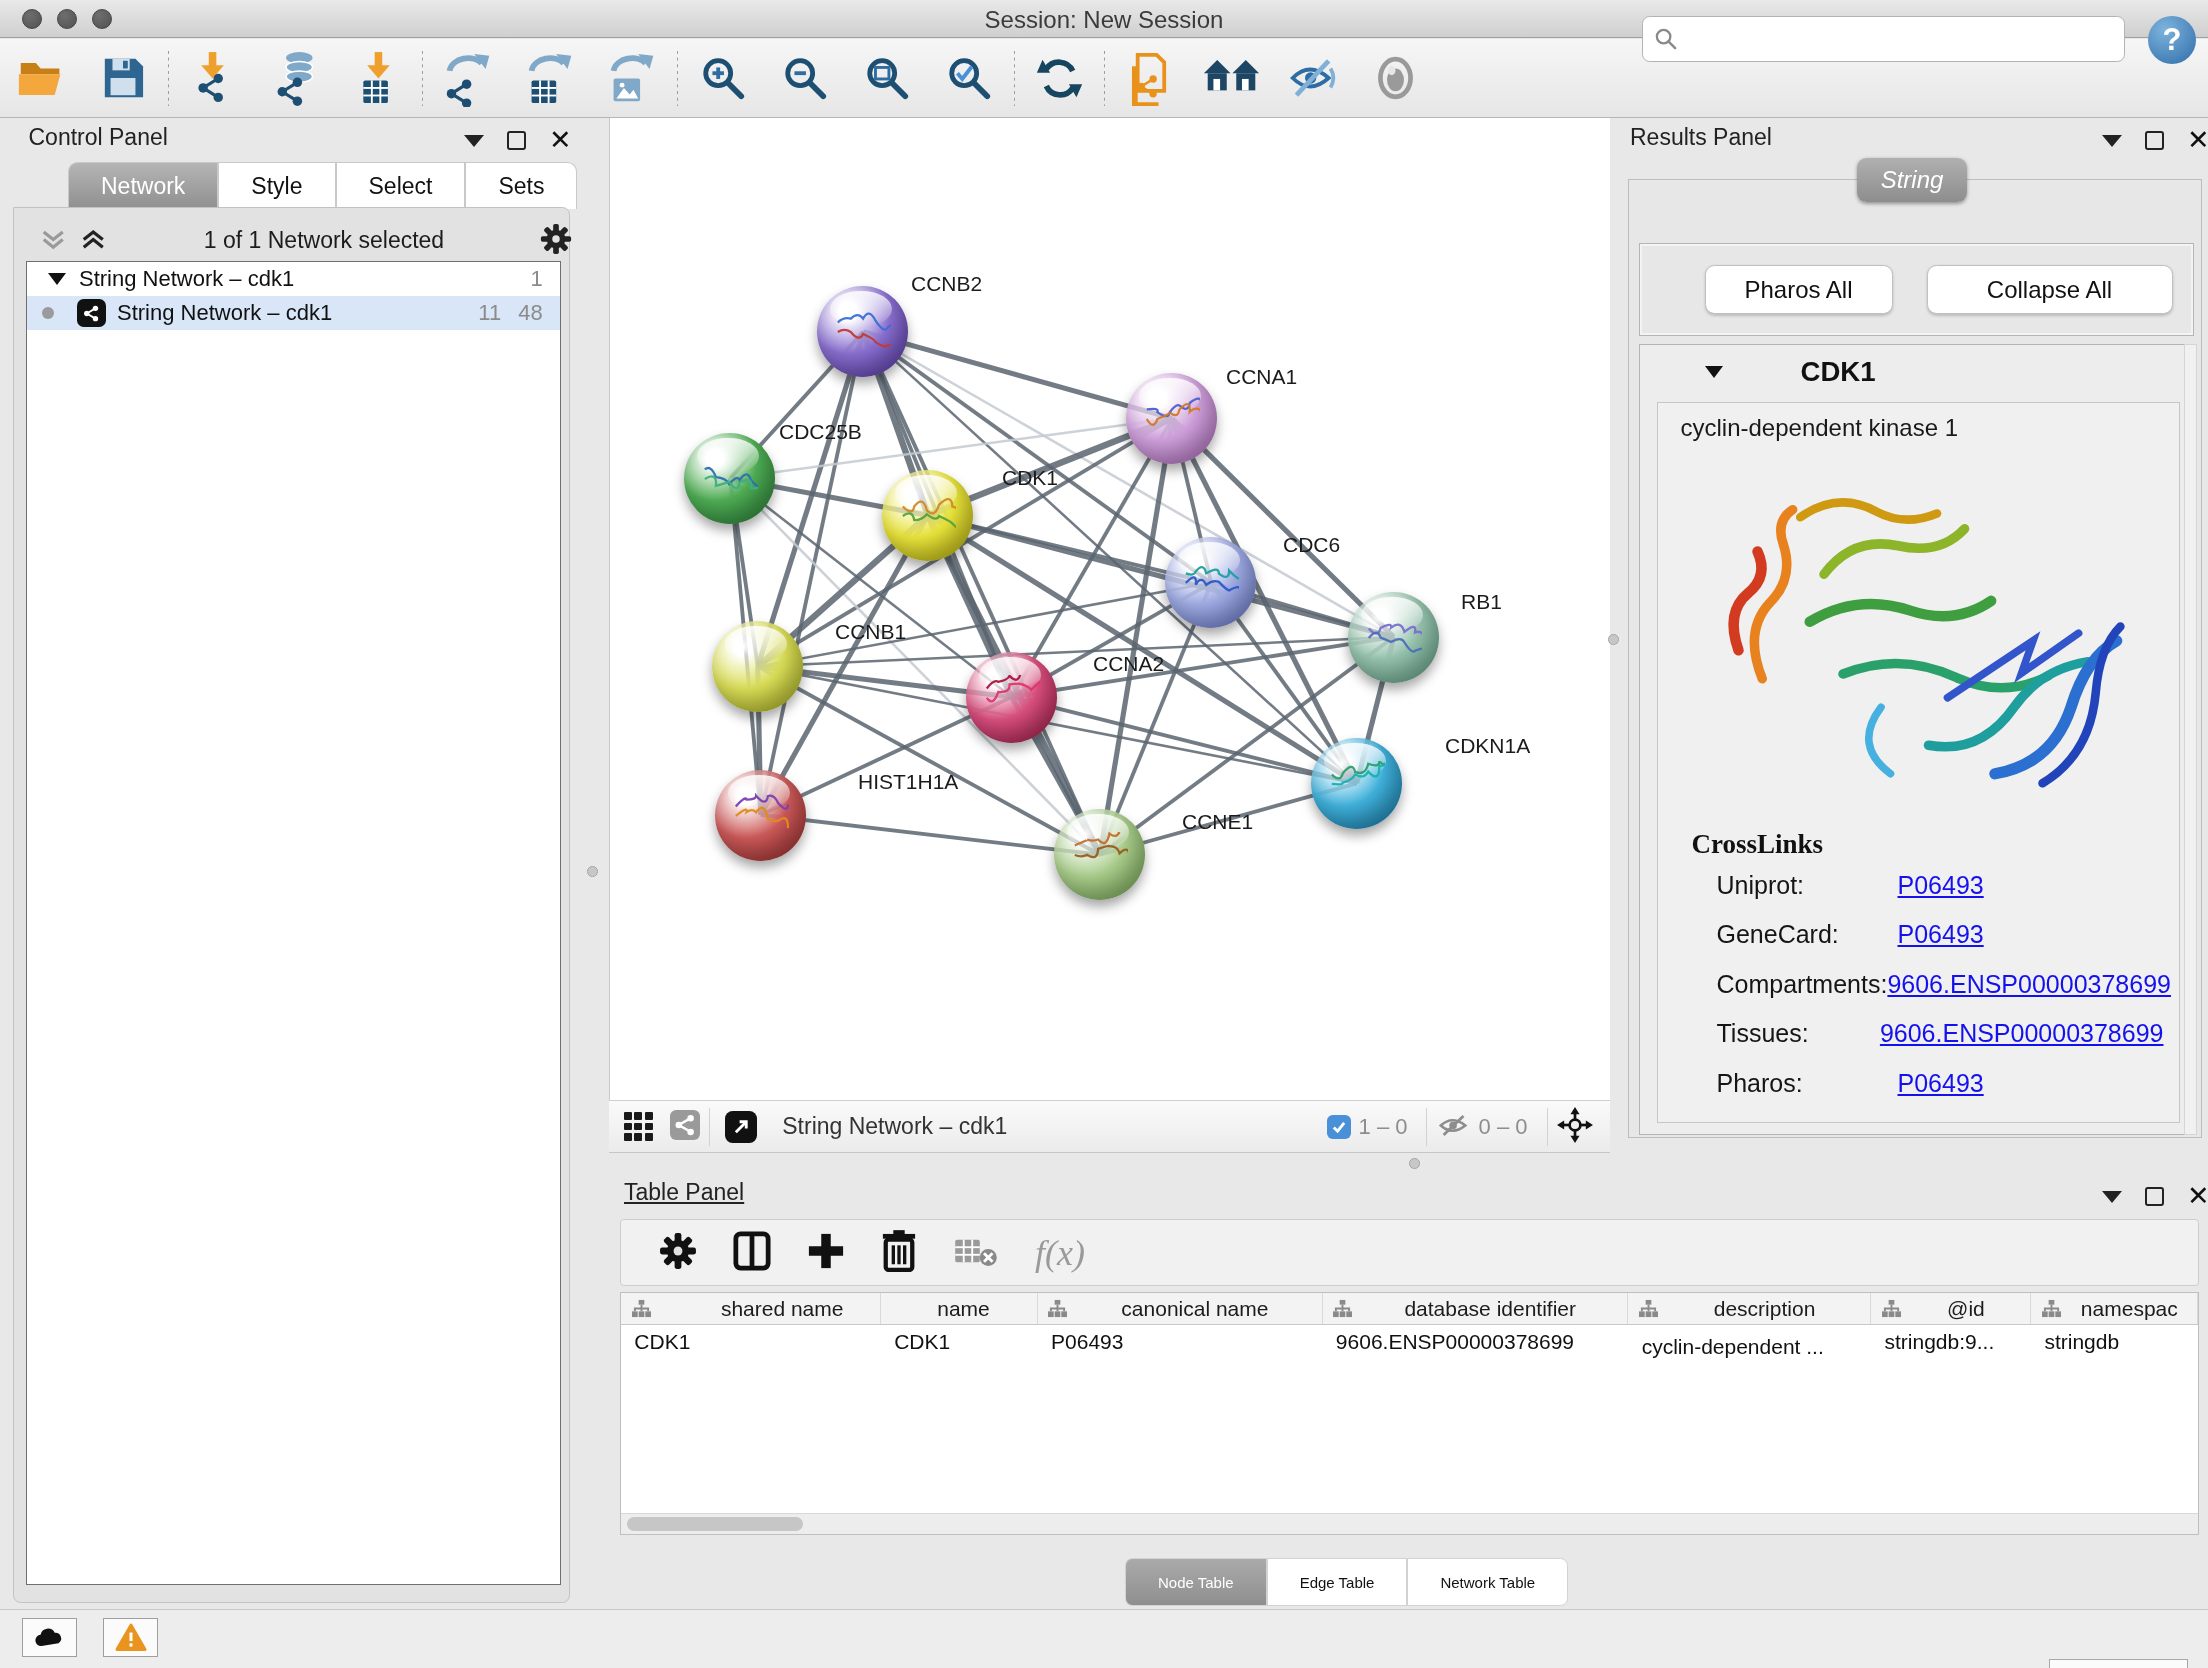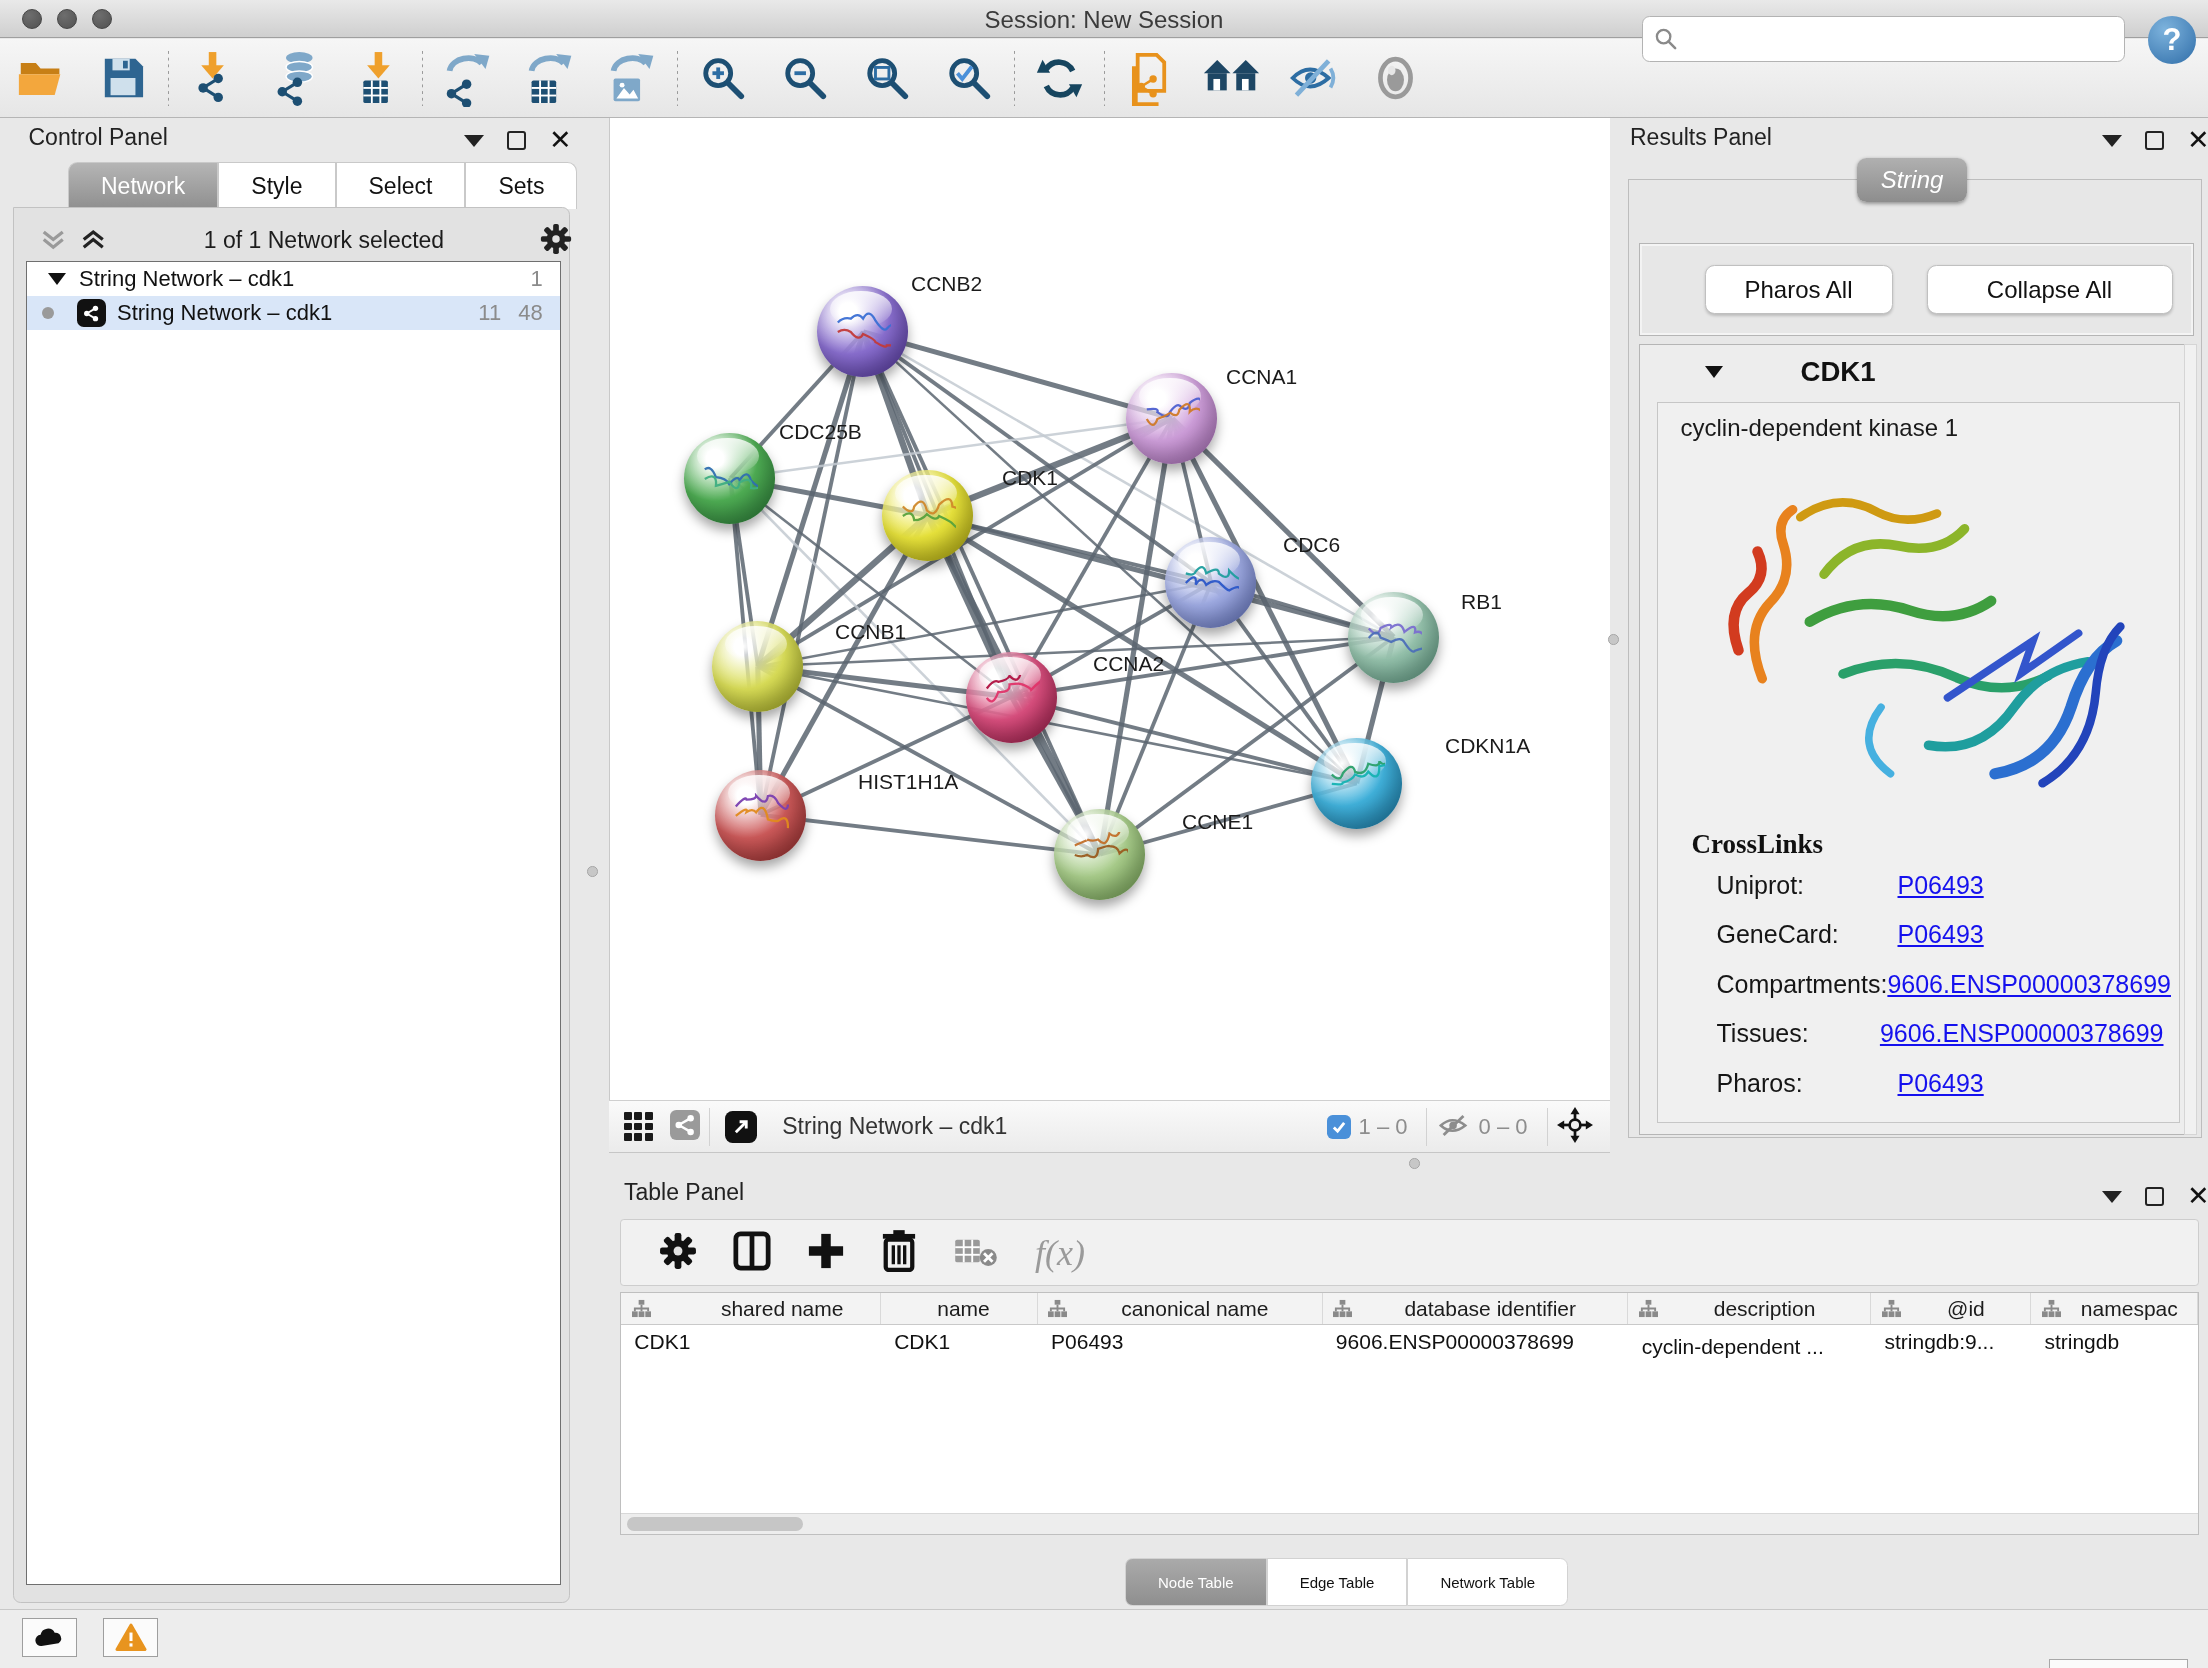--- a/index.html
+++ b/index.html
@@ -89,21 +89,21 @@
   #rp-content{position:absolute;left:17px;top:57px;width:523px;height:721px;background:#f0f0f0;border:1px solid #c6c6c6;}
   #rp-desc{position:absolute;left:23px;top:11.4px;font-size:24px;color:#1a1a1a;}
   #protein-img{position:absolute;left:52px;top:57px;}
   #xl-title{position:absolute;left:34px;top:426px;font-family:"Liberation Serif","DejaVu Serif",serif;font-weight:bold;font-size:27px;color:#111;}
   .xl-row{position:absolute;left:59px;width:447px;display:flex;font-family:"Liberation Serif","DejaVu Serif",serif;font-size:25px;}
   .xl-label{width:181px;color:#151515;}
   .xl-val{color:#1511ee;text-decoration:underline;}
   #rp-scroll{position:absolute;right:3.8px;top:164px;width:13.3px;height:791px;background:#f1f1f1;border:1px solid #d5d5d5;}
 
   
-  #tp-title{position:absolute;left:624px;top:1179px;font-size:23px;color:#222;}
+  #tp-title{position:absolute;left:624px;top:1179px;font-size:23px;color:#222;text-decoration:underline;}
   #tp-tools{position:absolute;left:620px;top:1219px;width:1579px;height:67px;background:#f1f1f1;
     border:1px solid #cdcdcd;border-radius:3.8px;display:flex;align-items:center;gap:36px;padding-left:38px;}
   #tp-table{position:absolute;left:620px;top:1292px;width:1579px;height:243px;background:#fff;border:1px solid #bfbfbf;}
   #tp-header{display:flex;height:32px;background:#f3f3f3;border-bottom:1px solid #c9c9c9;}
   .th{display:flex;align-items:center;border-right:1px solid #d9d9d9;font-size:21px;color:#1c1c1c;}
   .th .lbl{flex:1;text-align:center;}
   .attr-ic{margin-left:9.5px;}
   #tp-row{display:flex;height:34px;}
   .td{font-size:21px;color:#111;padding-left:13.3px;display:flex;align-items:center;overflow:hidden;white-space:nowrap;}
   #tp-hscroll{position:absolute;left:0;bottom:0;width:1577px;height:21px;background:#ededed;border-top:1px solid #d8d8d8;}

